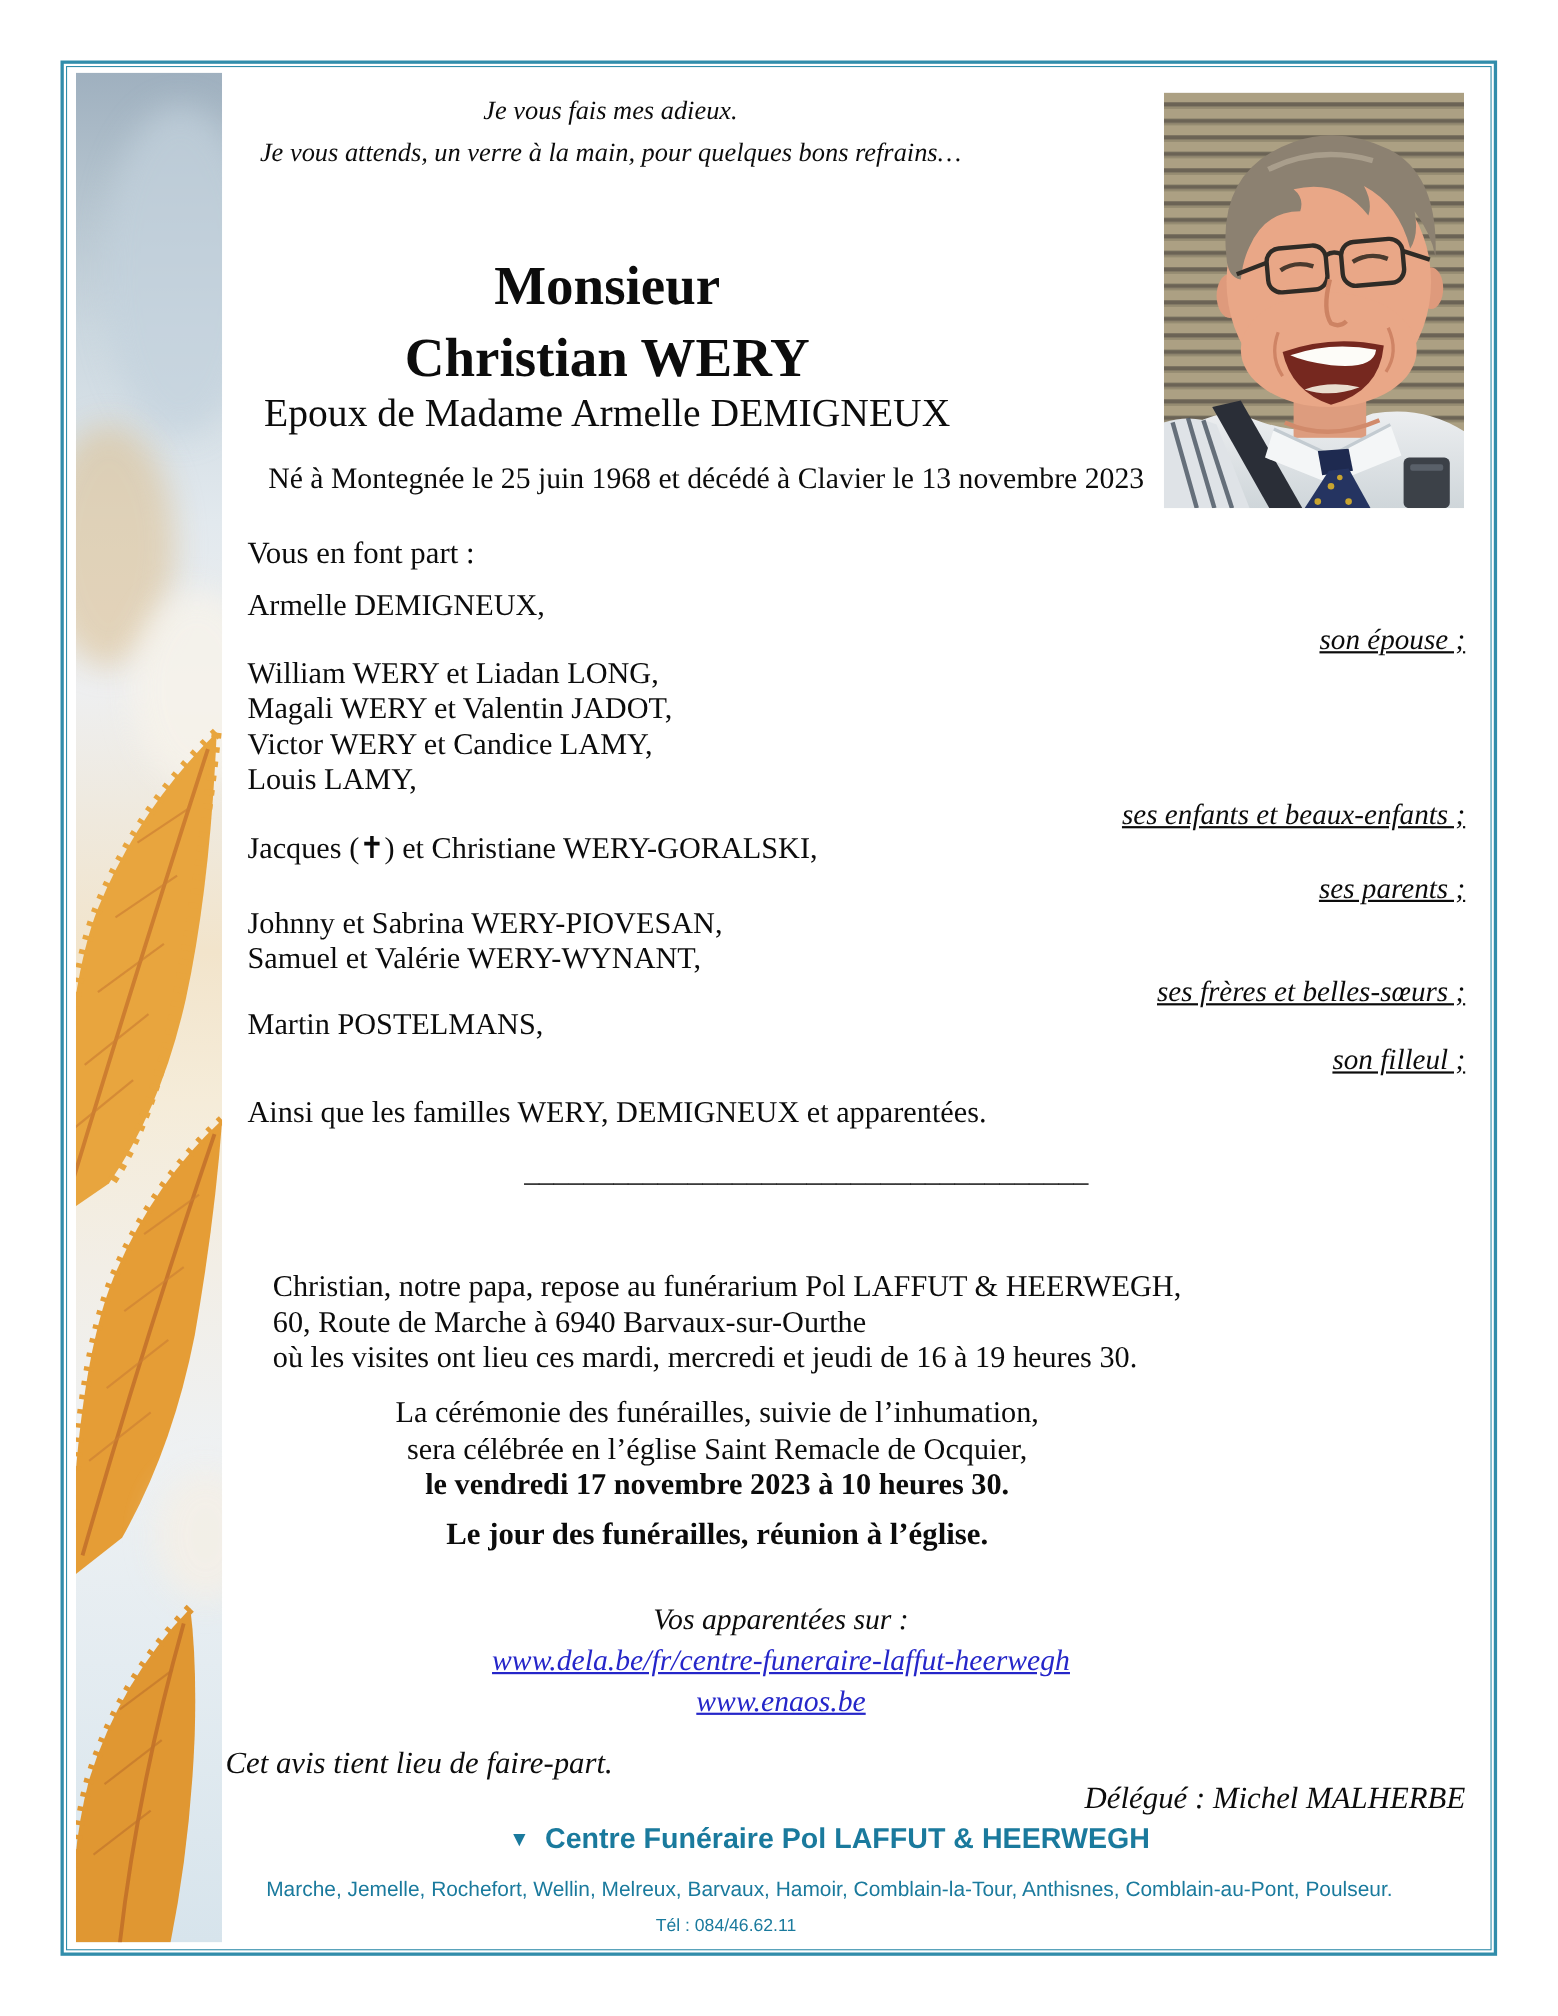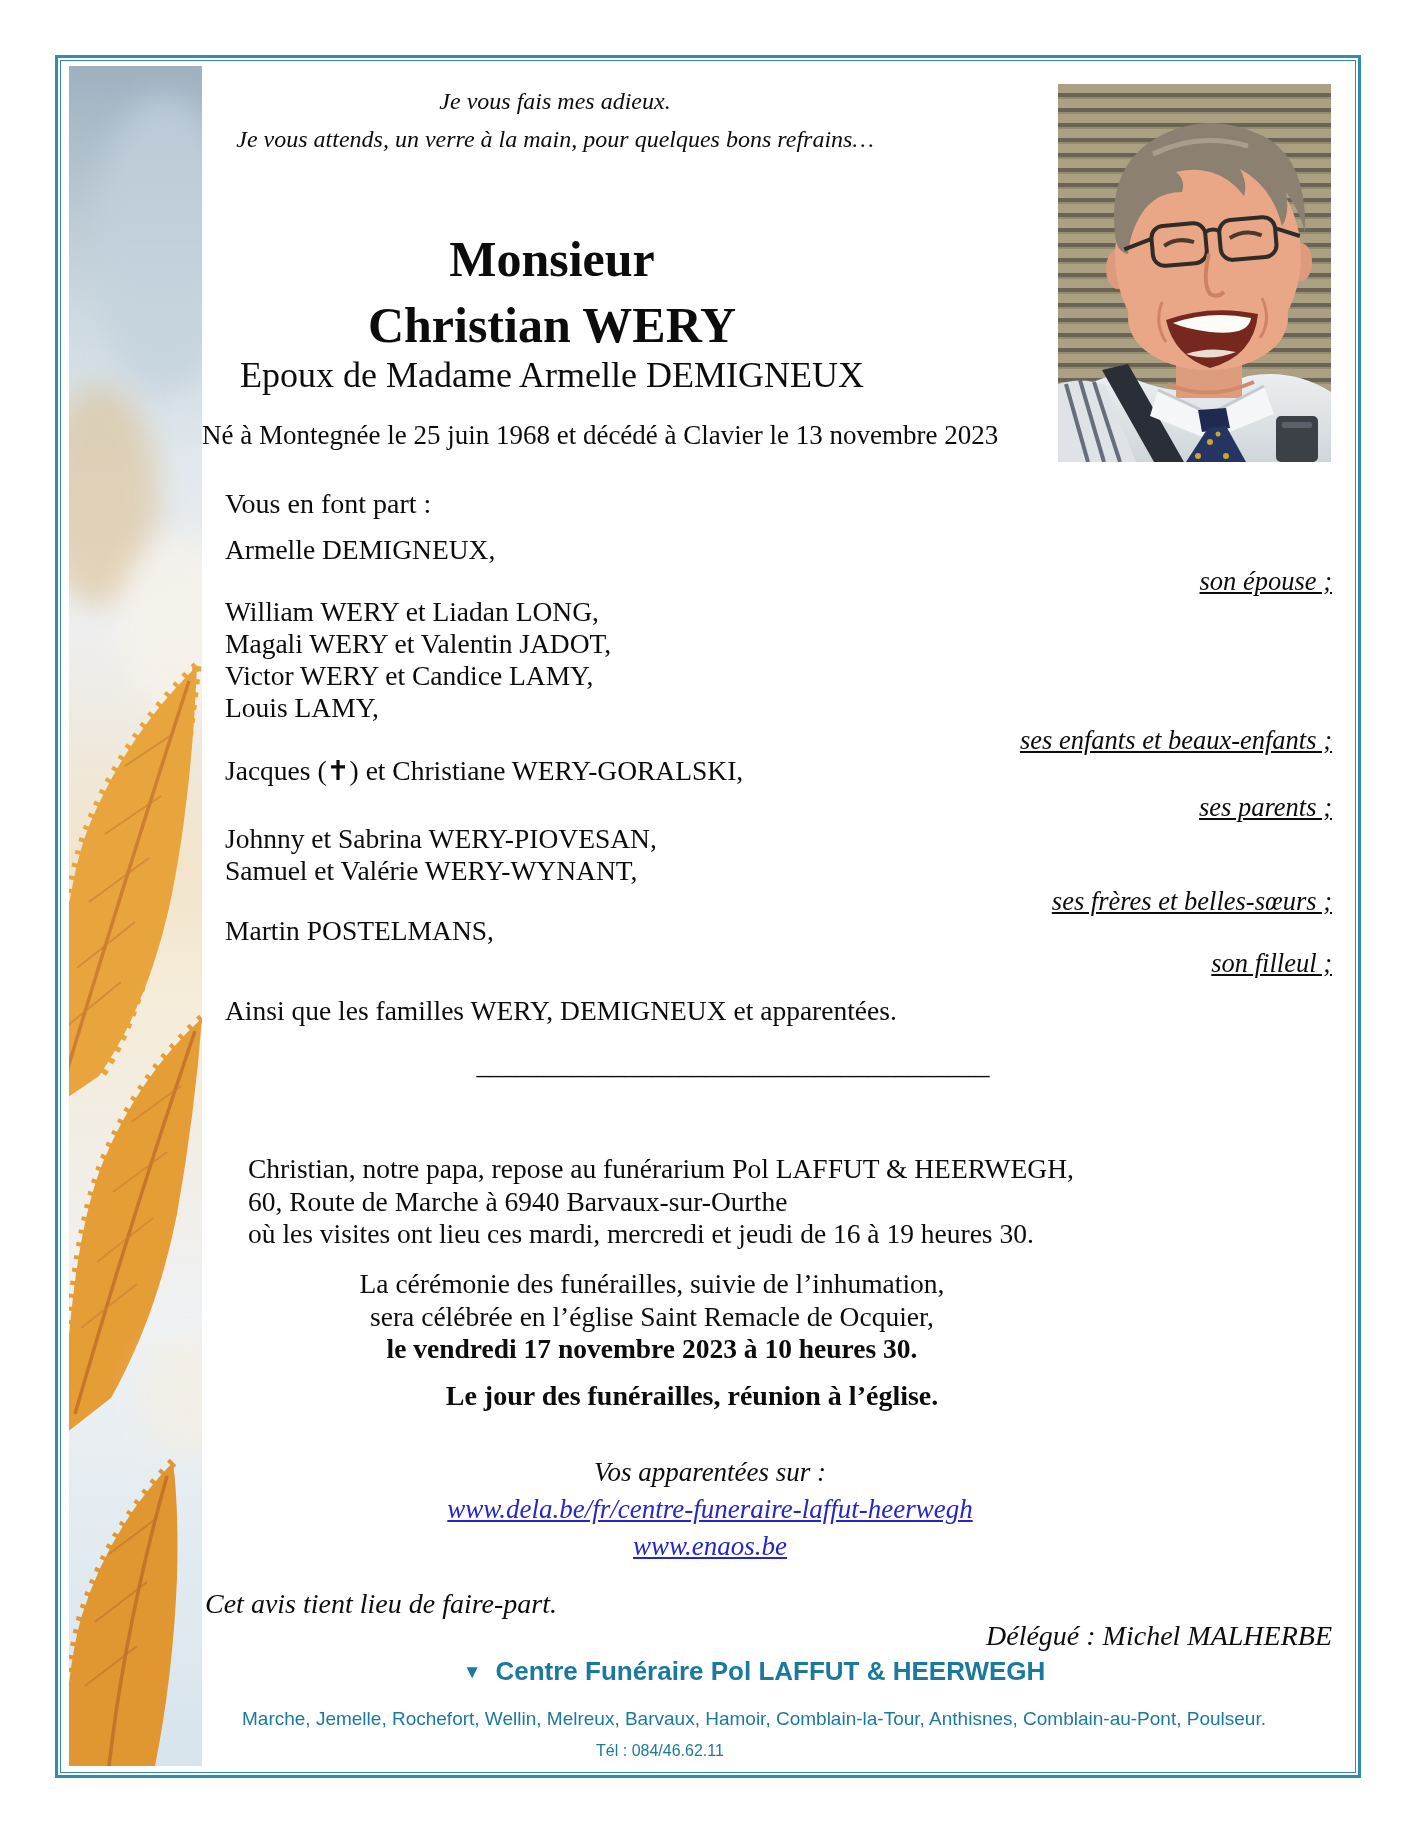--- a/index.html
+++ b/index.html
@@ -10,30 +10,30 @@
   .frame{position:absolute;left:55px;top:55px;width:1300px;height:1717px;border:3px solid #318dab;}
   .frame-inner{position:absolute;inset:2px;border:1px solid #318dab;}
   .strip{position:absolute;left:69px;top:66px;width:133px;height:1700px;overflow:hidden;}
   .strip svg{display:block;width:100%;height:100%;}
   .portrait-box{position:absolute;left:1058px;top:84px;width:273px;height:378px;overflow:hidden;}
   .portrait-box svg{display:block;width:100%;height:100%;}
   .abs{position:absolute;}
   .quote{left:202px;top:82px;width:706px;font-size:24px;line-height:38px;font-style:italic;text-align:center;}
   .title-block{left:202px;top:226px;width:700px;text-align:center;font-weight:bold;font-size:50px;line-height:66px;}
   .spouse{left:202px;top:354px;width:700px;text-align:center;font-size:36px;}
-  .lifedates{left:202px;top:420px;width:840px;text-align:left;font-size:27px;}
+  .lifedates{left:202px;top:420px;width:840px;text-align:center;font-size:27px;padding-left:20px;}
   .intro{left:225px;top:488px;font-size:28px;}
   .names{left:225px;font-size:27.5px;line-height:32px;}
   .relation{left:202px;width:1130px;text-align:right;font-size:26.5px;font-style:italic;text-decoration:underline;}
   .families{left:225px;top:995px;font-size:27.5px;}
   .divider-line{left:202px;top:1050px;width:1062px;text-align:center;font-size:27px;}
   .wake{left:202px;top:1153px;width:1062px;font-weight:normal;font-size:27.5px;line-height:32.5px;margin-left:46px;}
   .ceremony{left:202px;top:1268px;width:900px;text-align:center;font-size:27.5px;line-height:32.5px;}
   .ceremony .bold-line{font-weight:bold;}
-  .reunion{left:202px;top:1380px;width:900px;text-align:center;font-weight:bold;font-size:28px;padding-left:40px;}
+  .reunion{left:202px;top:1380px;width:900px;text-align:center;font-weight:bold;font-size:28px;}
   .condolences{left:202px;top:1454px;width:1016px;text-align:center;font-style:italic;font-size:27px;line-height:37px;}
   .condolences a{color:#2526c9;text-decoration:underline;text-align:center;}
   .notice{left:205px;top:1588px;font-style:italic;font-size:28px;}
   .delegate{left:202px;top:1620px;width:1130px;text-align:right;font-style:italic;font-size:28px;}
   .footer-company{left:202px;top:1656px;width:1104px;text-align:center;
     font-family:"Liberation Sans",sans-serif;font-weight:bold;font-size:26px;color:#1a7a9d;}
   .footer-company .tri{font-size:19px;margin-right:14px;position:relative;top:-2px;}
   .footer-cities{left:202px;top:1708px;width:1104px;text-align:center;
     font-family:"Liberation Sans",sans-serif;font-size:19px;color:#1a7a9d;}
   .footer-tel{left:202px;top:1742px;width:916px;text-align:center;

